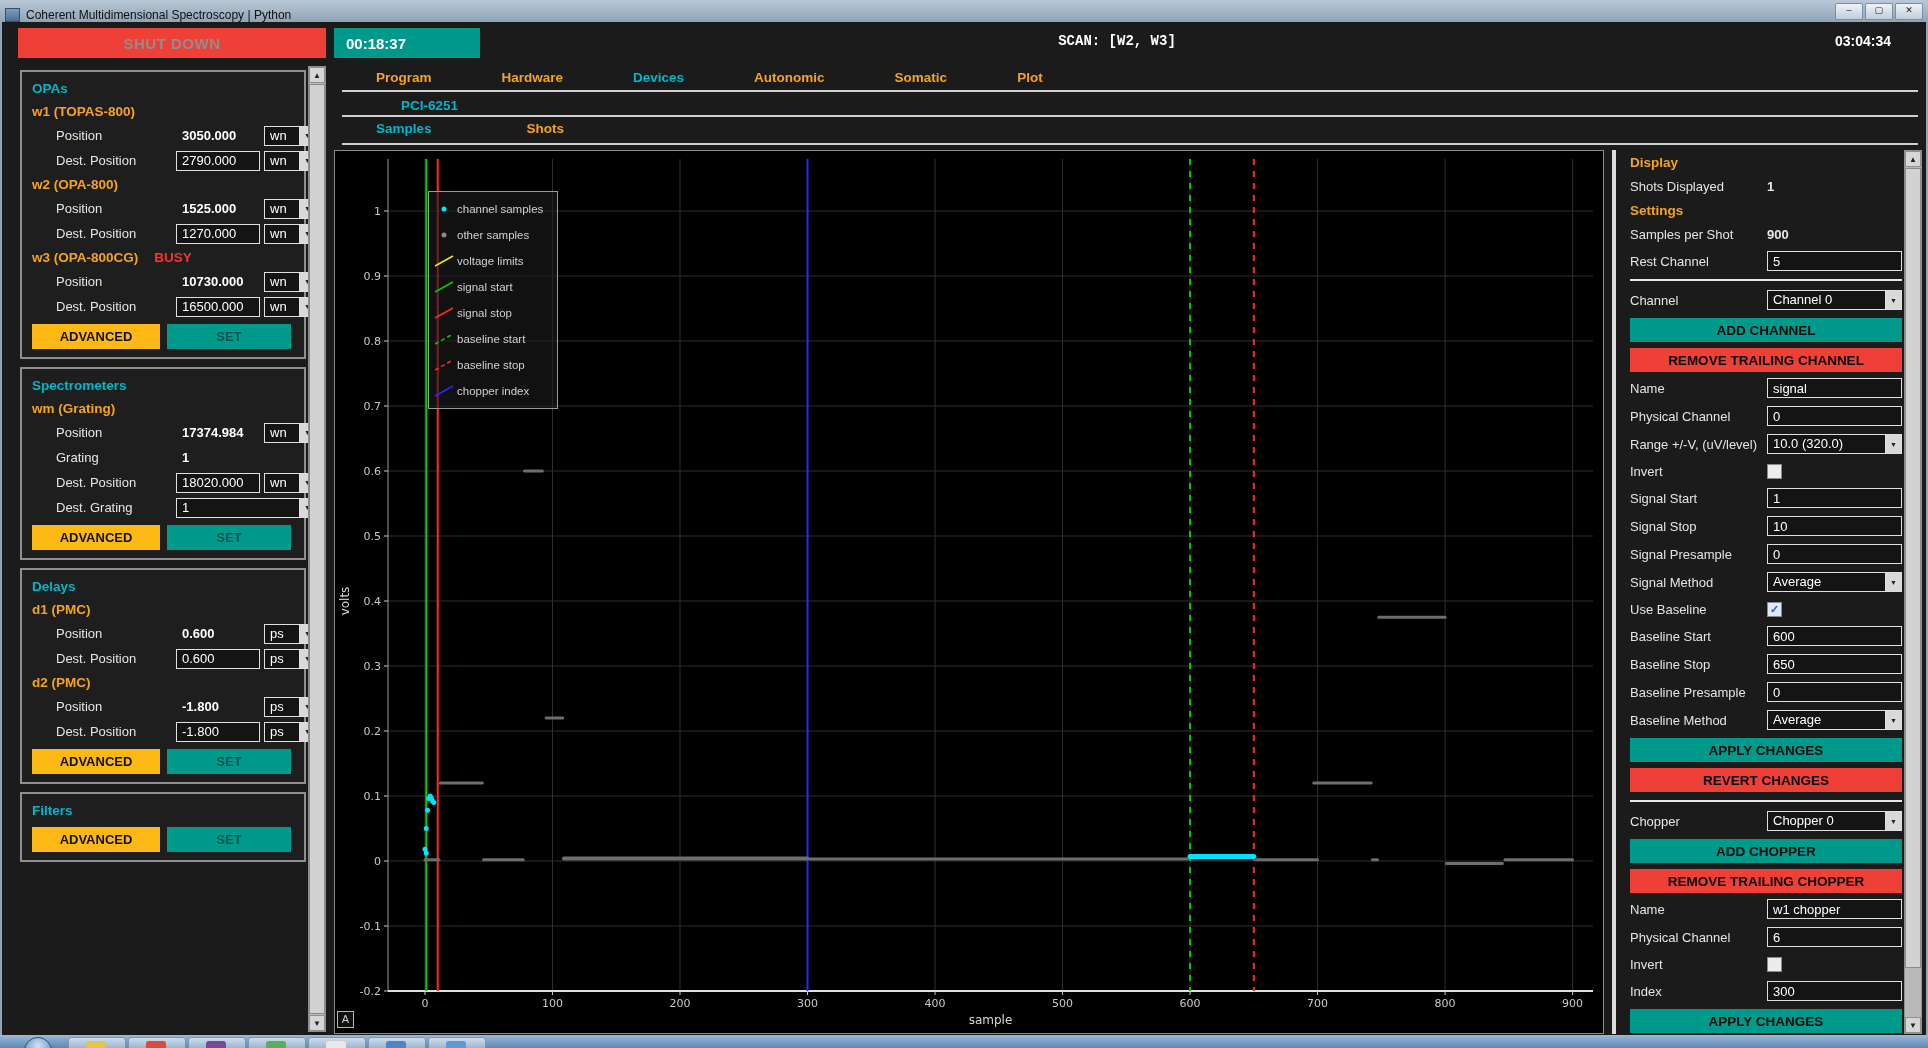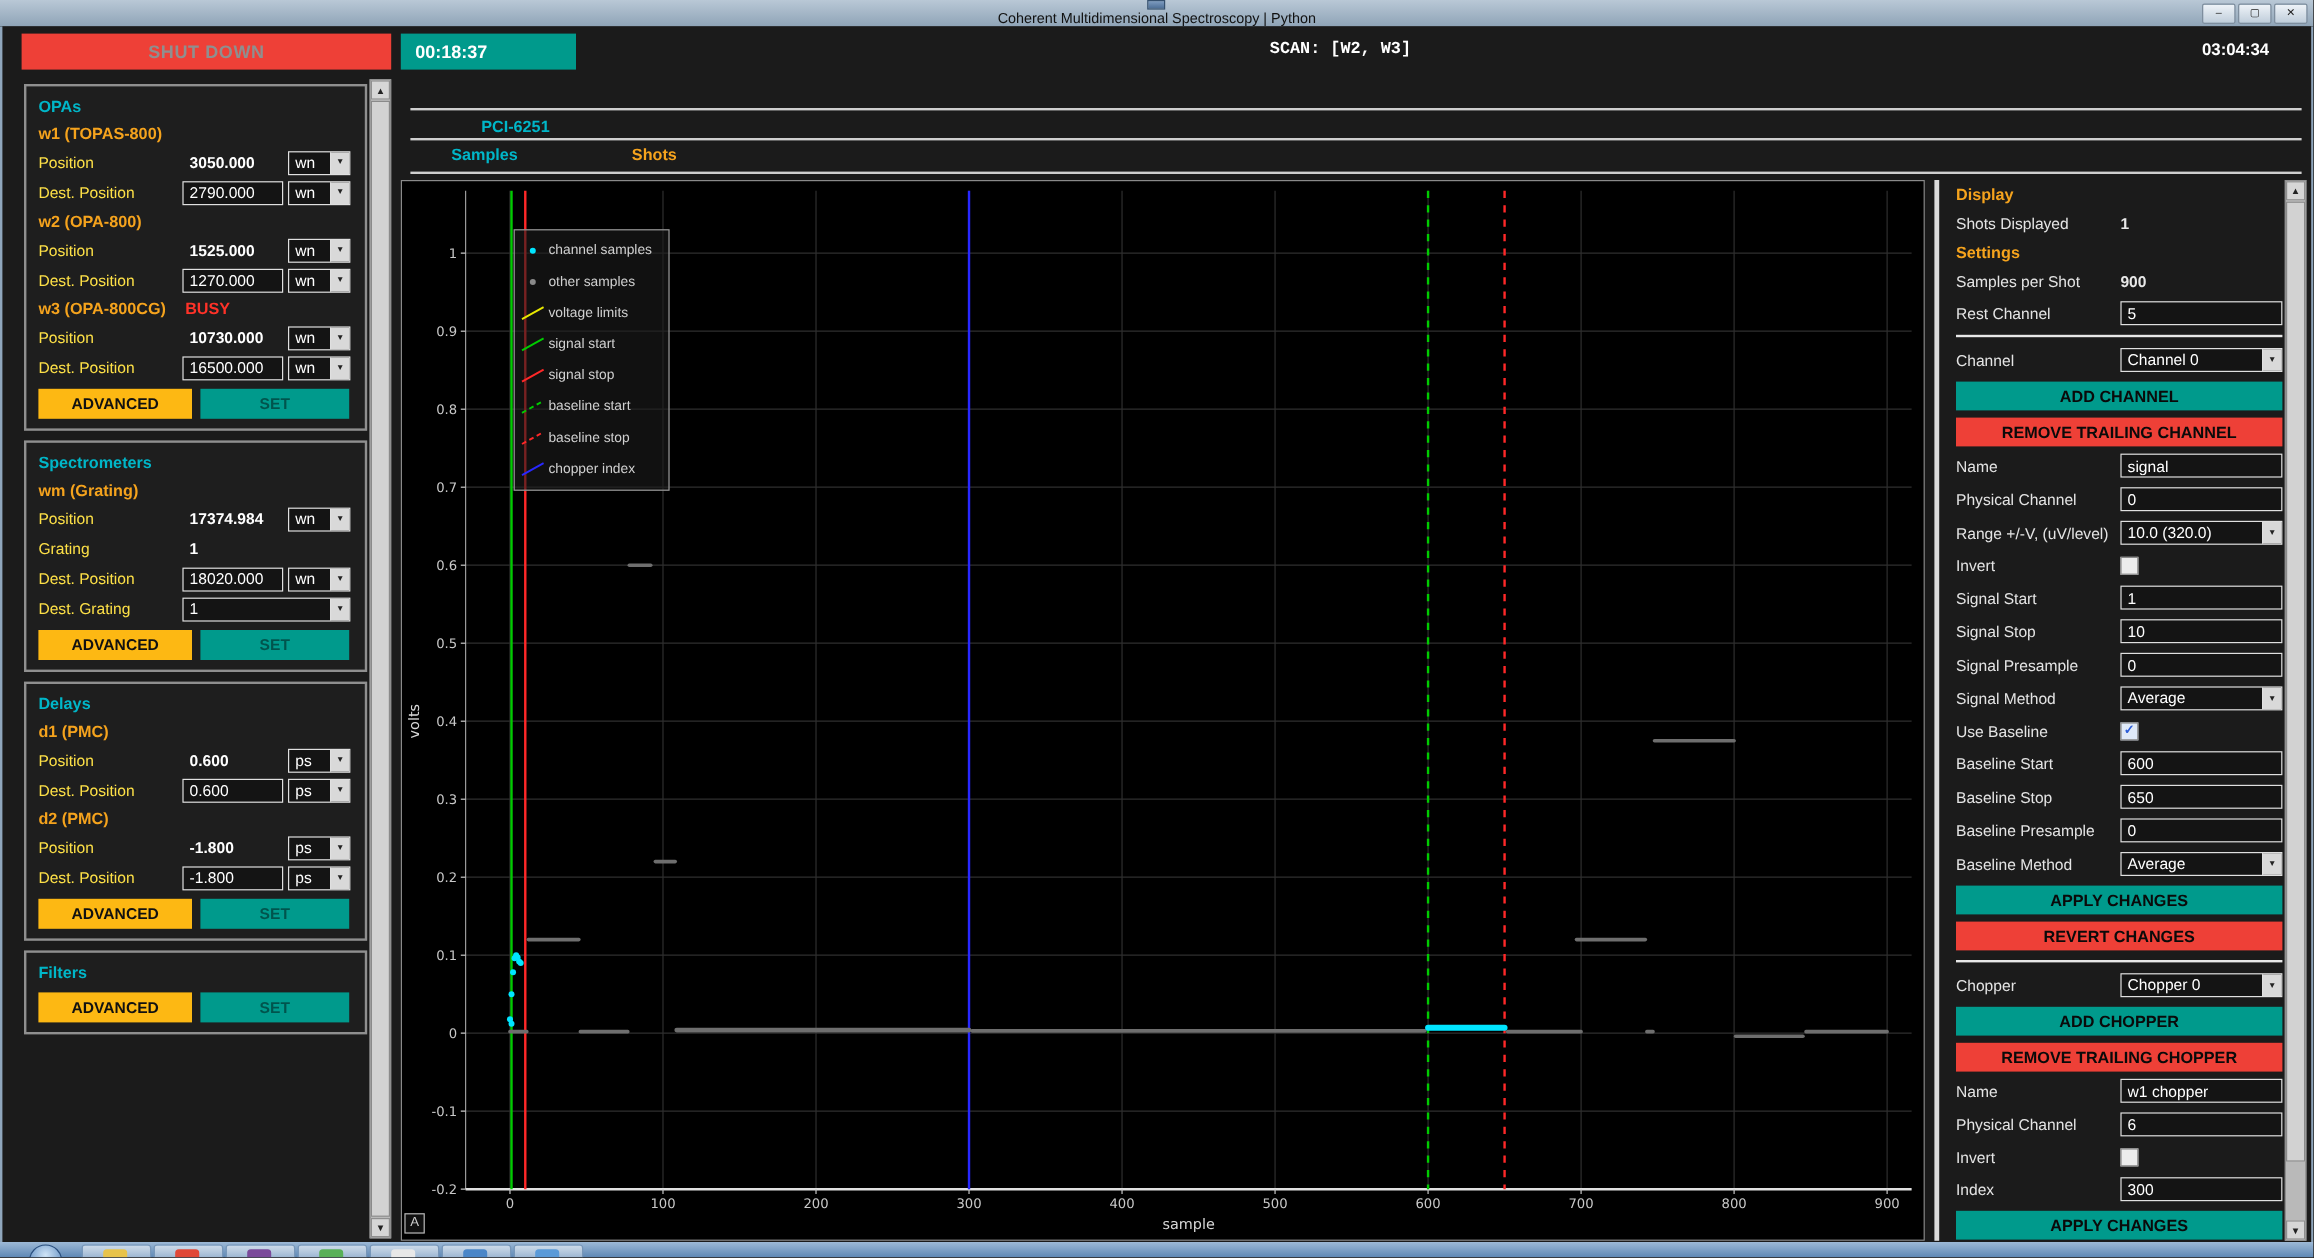--- a/index.html
+++ b/index.html
@@ -1,20 +1,20 @@
 <!DOCTYPE html>
 <html style="--teal: #009a8c; --red: #ee4037; --orange: #f5a31d; --cyan: #00b6c8; --yellow: #fdb813;"><head>
 <meta charset="utf-8">
 <style>
   html,body{margin:0;padding:0;background:#444;}
   .screen{position:relative;width:1928px;height:1048px;background:#1b1b1b;overflow:hidden;
     font-family:"Liberation Sans",sans-serif;font-size:13px;color:#e8e8e8;}
   
   .titlebar{position:absolute;left:0;top:0;right:0;height:22px;
-    background:linear-gradient(#b9c8d6,#8fa4b7);display:flex;align-items:center;color:#000;flex-direction:column;}
+    background:linear-gradient(#b9c8d6,#8fa4b7);display:flex;align-items:flex-end;color:#000;}
   .app-icon{width:13px;height:12px;margin:0 6px 0 5px;background:linear-gradient(#7d9cc0,#4d6e96);
     border:1px solid #35506e;}
   .title-text{font-size:12px;color:#111;}
   .win-btns{position:absolute;right:5px;top:3px;display:flex;gap:2px;}
   .win-btn{width:26px;height:15px;background:linear-gradient(#eef3f8,#bfcdda);border:1px solid #7e8e9e;
     border-radius:2px;font-size:9px;line-height:13px;text-align:center;color:#222;}
   .app{position:absolute;left:0;right:0;top:22px;height:1013px;background:#1b1b1b;
     border-left:2px solid #8fa6bc;border-right:2px solid #8fa6bc;overflow:hidden;}
   .taskbar{position:absolute;left:0;right:0;bottom:0;height:13px;
     background:linear-gradient(#9db9d6,#5d87b5);overflow:hidden;}
@@ -37,21 +37,21 @@
   .sep-line{position:absolute;left:340px;width:1576px;height:2px;background:#cfcfcf;}
   .pci{position:absolute;left:367px;top:76px;font-weight:bold;font-size:13.5px;color:var(--cyan);padding-left:32px;}
   .subnav{position:absolute;left:330px;top:99px;display:flex;gap:95px;padding-left:44px;}
   
   .sidebar{position:absolute;left:18px;top:48px;width:286px;}
   .sb-box{border:2px solid #8f8f8f;padding:6px 10px 8px 10px;margin-bottom:8px;background:#1e1e1e;box-sizing:border-box;}
   .sec-header{height:22px;line-height:22px;color:var(--cyan);font-weight:bold;font-size:13.5px;}
   .sub-header{height:23px;line-height:23px;color:var(--orange);font-weight:bold;font-size:13.5px;}
   .badge{color:#ff3228;font-weight:bold;margin-left:16px;}
   .sb-row{display:flex;align-items:center;height:25px;gap:4px;}
-  .f-label{flex:0 0 116px;color:#fde047;}
+  .f-label{flex:0 0 116px;color:#e5e5e5;margin-left:24px;}
   .f-value{flex:0 0 84px;font-weight:bold;color:#fff;padding-left:6px;box-sizing:border-box;white-space:nowrap;overflow:hidden;}
   .tinput{flex:0 0 84px;width:84px;height:20px;background:#141414;border:1px solid #e0e0e0;color:#fff;
     font-family:"Liberation Sans",sans-serif;font-size:13px;padding:0 5px;box-sizing:border-box;}
   .unitbox{flex:0 0 52px;display:flex;height:20px;border:1px solid #e0e0e0;background:#141414;box-sizing:border-box;}
   .unit-text{flex:1;padding-left:5px;line-height:18px;color:#fff;}
   .dd-btn{width:15px;background:#d9d9d9;border-left:1px solid #e0e0e0;color:#222;font-size:7px;
     display:flex;align-items:center;justify-content:center;}
   .wideselect{flex:0 0 140px;display:flex;height:20px;border:1px solid #e0e0e0;background:#141414;box-sizing:border-box;}
   .btn-row{display:flex;gap:7px;margin-top:5px;}
   .btn-advanced{width:128px;height:25px;background:var(--yellow);color:#111;font-weight:bold;
@@ -108,20 +108,28 @@
     </span>
   </div>
 
   <div class="app">
 
     <div class="shutdown">SHUT DOWN</div>
     <div class="timer">00:18:37</div>
     <div class="scan">SCAN: [W2, W3]</div>
     <div class="clock">03:04:34</div>
 
+    <div class="nav" id="nav-tabs">
+        <div class="tab">Program</div>
+        <div class="tab">Hardware</div>
+        <div class="tab active">Devices</div>
+        <div class="tab">Autonomic</div>
+        <div class="tab">Somatic</div>
+        <div class="tab">Plot</div>
+      </div>
     <div class="sep-line" style="top:68px"></div>
     <div class="pci">PCI-6251</div>
     <div class="sep-line" style="top:93px"></div>
     <div class="subnav" id="subnav-tabs">
         <div class="tab active">Samples</div>
         <div class="tab">Shots</div>
       </div>
     <div class="sep-line" style="top:121px"></div>
 
     <div class="sidebar" id="sidebar">

